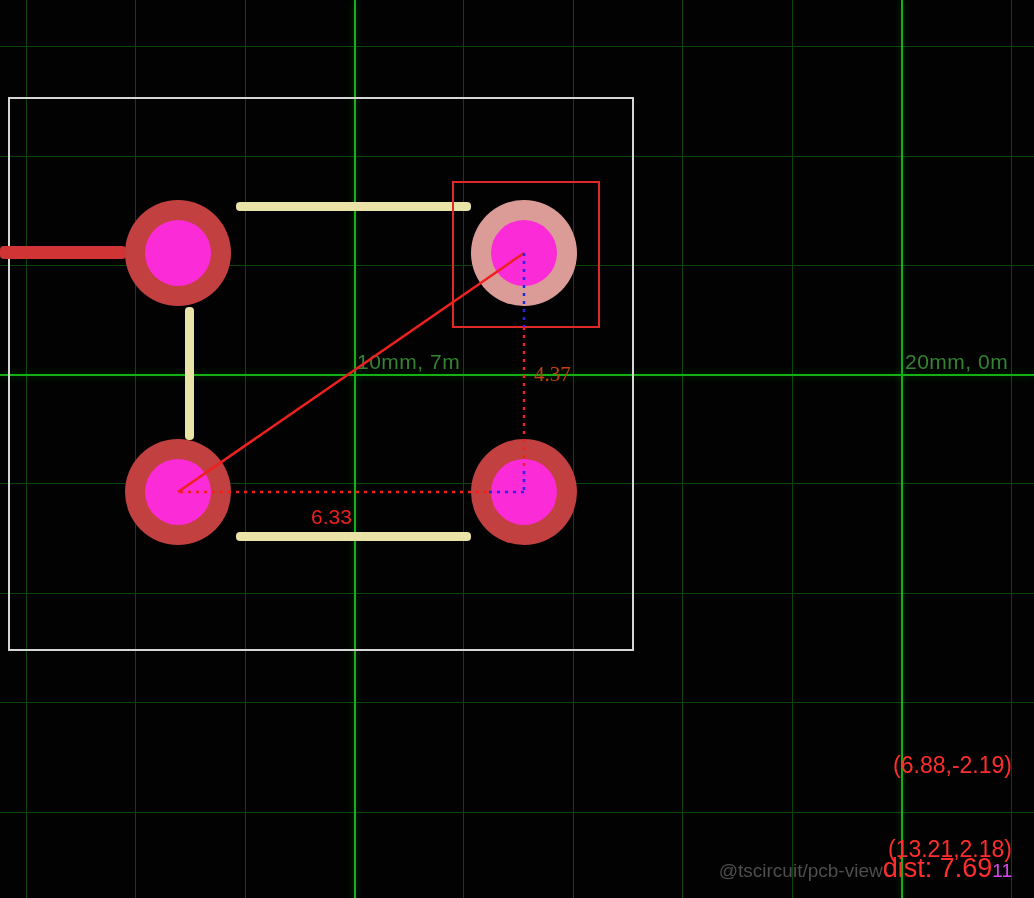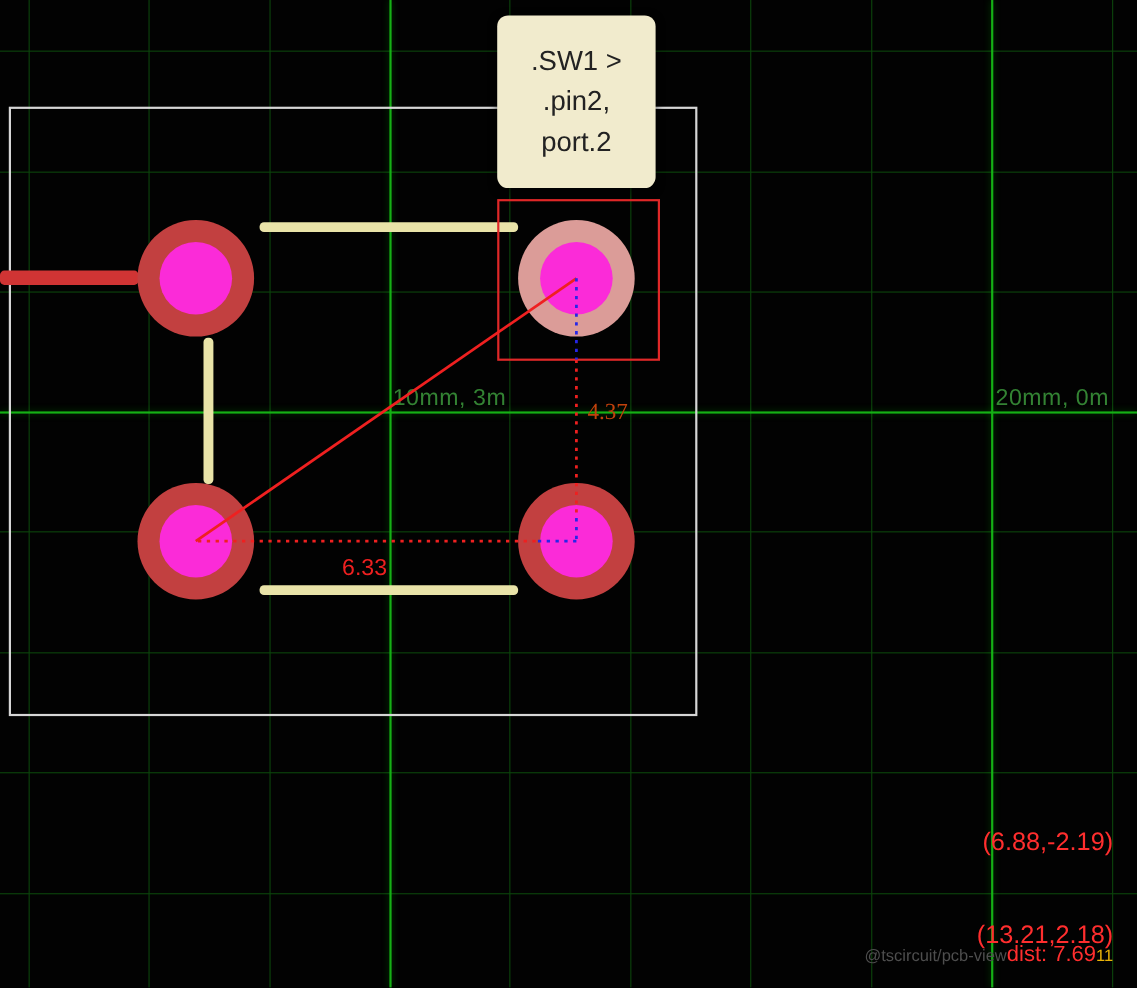--- a/index.html
+++ b/index.html
@@ -30,22 +30,22 @@
   .tooltip {
     position: absolute; left: 452px; top: 14px; width: 144px; height: 157px;
     border-radius: 10px; display: flex; flex-direction: column; align-items: center;
     justify-content: center; gap: 4px; font-size: 25px; line-height: 1.3;
     box-shadow: 0 2px 8px rgba(0,0,0,.55);
   }
   .readout-line { position: absolute; right: 22px; text-align: right; font-size: 23px; }
   .readout-line.a { top: 752px; }
   .readout-line.b { top: 836px; }
   .bottom-row { position: absolute; right: 22px; top: 853px; white-space: nowrap; font-size: 23px; }
-  .watermark, .watermark-tail { font-size: 15px; }
-  .dist { font-size: 20px; }
+  .watermark, .watermark-tail { font-size: 19px; }
+  .dist { font-size: 27px; }
 </style>
 </head>
 <body>
 
 <div class="canvas" style="background: rgb(2, 2, 2);">
 
   <div class="layer">
       <div class="gridline v" style="left: 26px; background: rgb(12, 69, 12);"></div>
       <div class="gridline v" style="left: 135px; background: rgb(12, 69, 12);"></div>
       <div class="gridline v" style="left: 245px; background: rgb(12, 69, 12);"></div>
@@ -82,41 +82,36 @@
         <div class="hole" style="height: 66px; width: 66px; background: rgb(251, 43, 216);"></div>
       </div>
       <div class="pad" style="left: 125px; top: 439px; height: 106px; width: 106px; background: rgb(194, 64, 64);">
         <div class="hole" style="height: 66px; width: 66px; background: rgb(251, 43, 216);"></div>
       </div>
       <div class="pad" style="left: 471px; top: 439px; height: 106px; width: 106px; background: rgb(194, 64, 64);">
         <div class="hole" style="height: 66px; width: 66px; background: rgb(251, 43, 216);"></div>
       </div>
     </div>
 
-  <div class="grid-label g10" style="color: rgb(60, 154, 60);">10mm, 3m</div>
+  <div class="grid-label g10" style="color: rgb(60, 154, 60);">10mm, 7m</div>
   <div class="grid-label g20" style="color: rgb(60, 154, 60);">20mm, 0m</div>
 
   <div class="selection-box" style="border-color: rgb(224, 40, 40);"></div>
 
   <svg class="svg-layer" width="1034" height="898" viewBox="0 0 1034 898">
       <line x1="178" y1="492" x2="524" y2="253" stroke="#ef2020" stroke-width="2.5"></line>
       <line x1="524" y1="253" x2="524" y2="327" stroke="#2626e8" stroke-width="2.5" stroke-dasharray="3 5"></line>
       <line x1="524" y1="327" x2="524" y2="471" stroke="#ef2020" stroke-width="2.5" stroke-dasharray="3 5"></line>
       <line x1="524" y1="471" x2="524" y2="492" stroke="#2626e8" stroke-width="2.5" stroke-dasharray="3 5"></line>
       <line x1="524" y1="492" x2="487" y2="492" stroke="#2626e8" stroke-width="2.5" stroke-dasharray="3 5"></line>
       <line x1="487" y1="492" x2="178" y2="492" stroke="#ef2020" stroke-width="2.5" stroke-dasharray="3 5"></line>
     </svg>
 
   <div class="measure-label vertical" style="color: #c2410c; font-family: Liberation Serif, serif;">4.37</div>
   <div class="measure-label horizontal" style="color: rgb(239, 32, 32);">6.33</div>
 
-  <div class="tooltip" style="background: rgb(241, 235, 205); color: rgb(34, 34, 34);">
-    <div>.SW1 &gt;</div>
-    <div>.pin2,</div>
-    <div>port.2</div>
-  </div>
 
   <div class="readout-line a" style="color: rgb(255, 46, 46);">(6.88,-2.19)</div>
   <div class="readout-line b" style="color: rgb(255, 46, 46);">(13.21,2.18)</div>
 
-  <div class="bottom-row"><span class="watermark" style="color: rgb(78, 78, 78);">@tscircuit/pcb-view</span><span class="dist" style="color: rgb(255, 46, 46);">dist: 7.69</span><span class="watermark-tail" style="color: #eab308;">11</span></div>
+  <div class="bottom-row"><span class="watermark" style="color: rgb(78, 78, 78);">@tscircuit/pcb-view</span><span class="dist" style="color: rgb(255, 46, 46);">dist: 7.69</span><span class="watermark-tail" style="color: #d946ef;">11</span></div>
 
 </div>
 
 </body></html>

